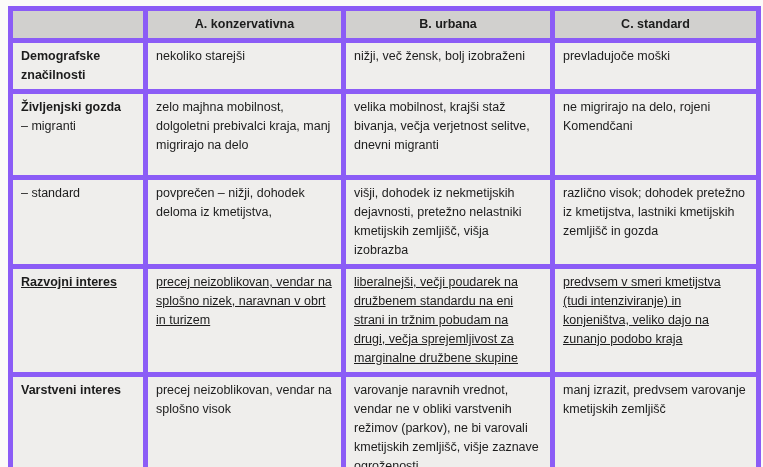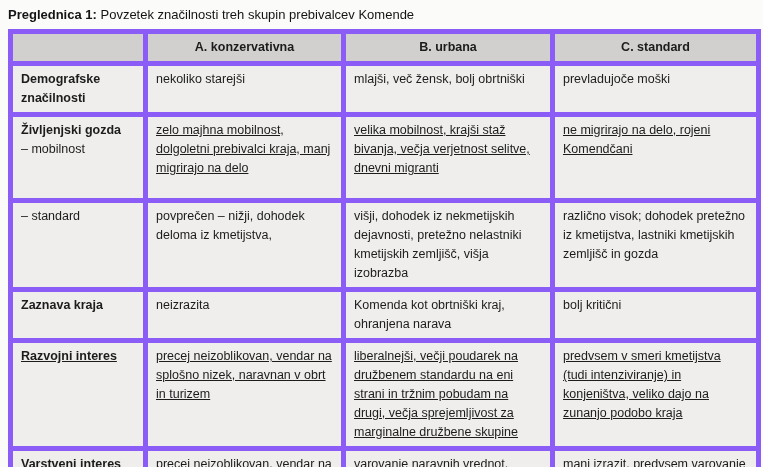--- a/index.html
+++ b/index.html
@@ -45,36 +45,33 @@
   table.matrix th {
     background: #d1d0ce;
     font-weight: bold;
     text-align: center;
     height: 19px;
     border-bottom: 2px solid #3a3a3a;
     padding: 4px 4px;
   }
   td.rowlabel { font-weight: bold; }
   td.rowlabel .sublabel { font-weight: normal; display: block; }
-  td.pad-top { padding-top: 23px; text-decoration: underline; }
+  td.pad-top { padding-top: 23px; }
   tr.r-demograf  td { height: 35px; }
   tr.r-mobilnost td { height: 73px; }
   tr.r-standard  td { height: 51px; }
   tr.r-zaznava   td { height: 35px; }
   tr.r-razvojni  td { height: 80px; text-decoration: underline; }
   tr.r-varstveni td { height: 79px; }
 </style>
 </head>
 <body>
 
 <div class="page">
 
-  <div class="caption">
-    <span class="cap-bold">Preglednica 1:</span><span> Povzetek značilnosti treh skupin prebivalcev Komende</span>
-  </div>
 
   <table class="matrix">
     <colgroup>
       <col class="c-label">
         <col class="c-a">
         <col class="c-b">
         <col class="c-c">
     </colgroup>
     <thead>
       <tr>
@@ -83,47 +80,39 @@
         <th>B. urbana</th>
         <th>C. standard</th>
       </tr>
     </thead>
     <tbody>
       <tr class="r-demograf">
         <td class="rowlabel">
           <span>Demografske značilnosti</span>
         </td>
         <td>nekoliko starejši</td>
-        <td>mlajši, več žensk, bolj obrtniški</td>
+        <td>nižji, več žensk, bolj izobraženi</td>
         <td>prevladujoče moški</td>
       </tr>
       <tr class="r-mobilnost">
         <td class="rowlabel">
           <span>Življenjski gozda</span>
-          <span class="sublabel">– mobilnost</span>
+          <span class="sublabel">– migranti</span>
         </td>
         <td class="pad-top">zelo majhna mobilnost, dolgoletni prebivalci kraja, manj migrirajo na delo</td>
         <td class="pad-top">velika mobilnost, krajši staž bivanja, večja verjetnost selitve, dnevni migranti</td>
         <td class="pad-top">ne migrirajo na delo, rojeni Komendčani</td>
       </tr>
       <tr class="r-standard">
         <td class="rowlabel">
           <span class="sublabel">– standard</span>
         </td>
         <td>povprečen – nižji, dohodek deloma iz kmetijstva,</td>
         <td>višji, dohodek iz nekmetijskih dejavnosti, pretežno nelastniki kmetijskih zemljišč, višja izobrazba</td>
         <td>različno visok; dohodek pretežno iz kmetijstva, lastniki kmetijskih zemljišč in gozda</td>
-      </tr>
-      <tr class="r-zaznava">
-        <td class="rowlabel">
-          <span>Zaznava kraja</span>
-        </td>
-        <td>neizrazita</td>
-        <td>Komenda kot obrtniški kraj, ohranjena narava</td>
-        <td>bolj kritični</td>
       </tr>
       <tr class="r-razvojni">
         <td class="rowlabel">
           <span>Razvojni interes</span>
         </td>
         <td>precej neizoblikovan, vendar na splošno nizek, naravnan v obrt in turizem</td>
         <td>liberalnejši, večji poudarek na družbenem standardu na eni strani in tržnim pobudam na drugi, večja sprejemljivost za marginalne družbene skupine</td>
         <td>predvsem v smeri kmetijstva (tudi intenziviranje) in konjeništva, veliko dajo na zunanjo podobo kraja</td>
       </tr>
       <tr class="r-varstveni">

